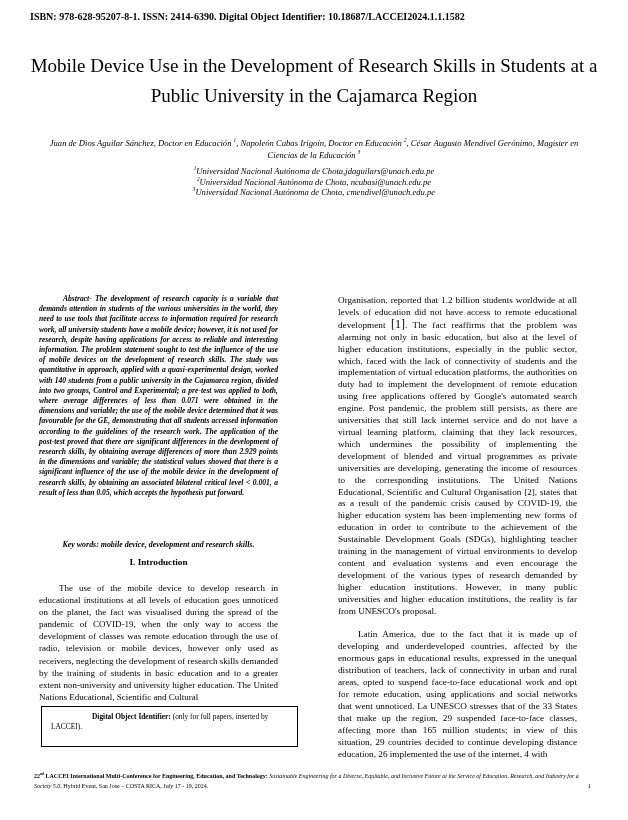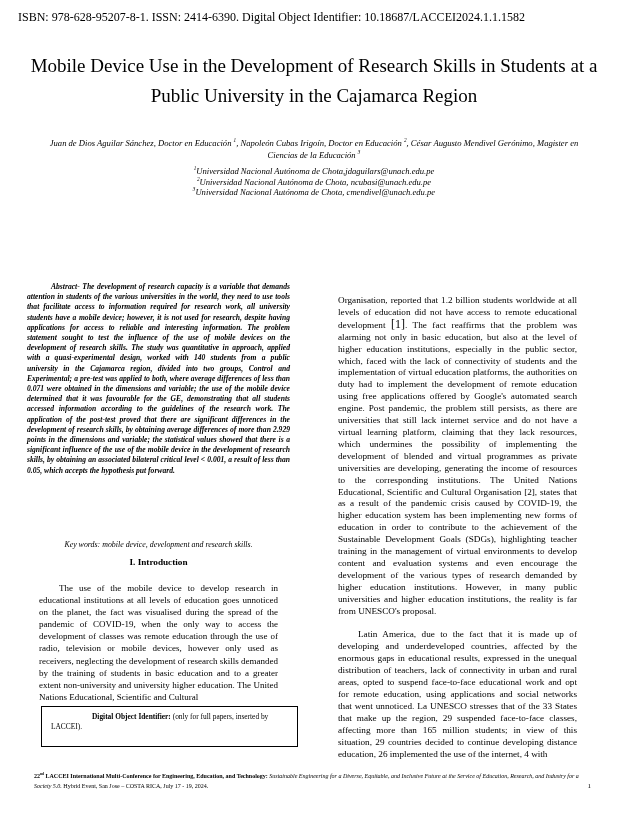--- a/index.html
+++ b/index.html
@@ -1,28 +1,28 @@
 <!DOCTYPE html>
 <html><head>
   <meta charset="utf-8">
   <style>
     html, body { margin: 0; padding: 0; background: #ffffff; }
     body { width: 628px; height: 820px; position: relative; overflow: hidden; color: #000; font-family: "Liberation Serif", serif; }
-    .isbn { position: absolute; left: 18px; top: 12px; font-size: 12px; line-height: 10px; white-space: nowrap; }
+    .isbn { position: absolute; left: 30px; top: 12px; font-size: 10px; line-height: 10px; white-space: nowrap; font-weight: bold; }
     .title { position: absolute; left: 20px; width: 588px; top: 51px; text-align: center; font-size: 19px; line-height: 29.5px; }
     .authors { position: absolute; left: 40px; width: 548px; top: 138px; text-align: center; font-style: italic; font-size: 8.6px; line-height: 11.5px; }
     .affils { position: absolute; left: 40px; width: 548px; top: 166px; text-align: center; font-style: italic; font-size: 8.6px; line-height: 10.5px; }
     .affils div { white-space: nowrap; }
     sup { font-size: 60%; line-height: 0; vertical-align: super; }
     .col { position: absolute; width: 263px; text-align: justify; font-size: 9px; line-height: 12.1px; }
     .col-left { left: 27px; }
     .col-right { left: 326px; top: 283px; font-size: 9.2px; line-height: 11.9px; }
     .abstract { position: absolute; left: 27px; top: 282px; width: 263px; font-weight: bold; font-style: italic; font-size: 7.6px; line-height: 10.2px; text-align: justify; }
-    .abstract p { margin: 0; text-indent: 24px; }
-    .keywords { position: absolute; left: 27px; top: 540px; width: 263px; font-weight: normal; font-style: italic; font-size: 7.9px; line-height: 10px; text-align: center; }
+    .abstract p { margin: 12px; text-indent: 24px; }
+    .keywords { position: absolute; left: 27px; top: 540px; width: 263px; font-weight: bold; font-style: italic; font-size: 7.9px; line-height: 10px; text-align: center; }
     .section-heading { position: absolute; left: 27px; width: 263px; top: 556px; text-align: center; font-weight: bold; font-size: 9.2px; line-height: 12px; }
     .intro { top: 570px; }
     .col p { margin: 12px; text-indent: 20px; }
     .col p + p { margin-top: 6px; }
     .cite { font-size: 12px; }
     .doi-box { position: absolute; left: 41px; top: 706px; width: 246px; height: 34px; border: 1px solid #000; padding: 5px 0 0 9px; box-sizing: content-box; font-size: 7.4px; line-height: 9.6px; }
     .doi-box b { font-weight: bold; padding-left: 41px; }
     .footer { position: absolute; left: 34px; top: 771px; width: 560px; font-size: 6px; line-height: 10px; }
     .footer .it { font-style: italic; }
     .footer .bd { font-weight: bold; }

